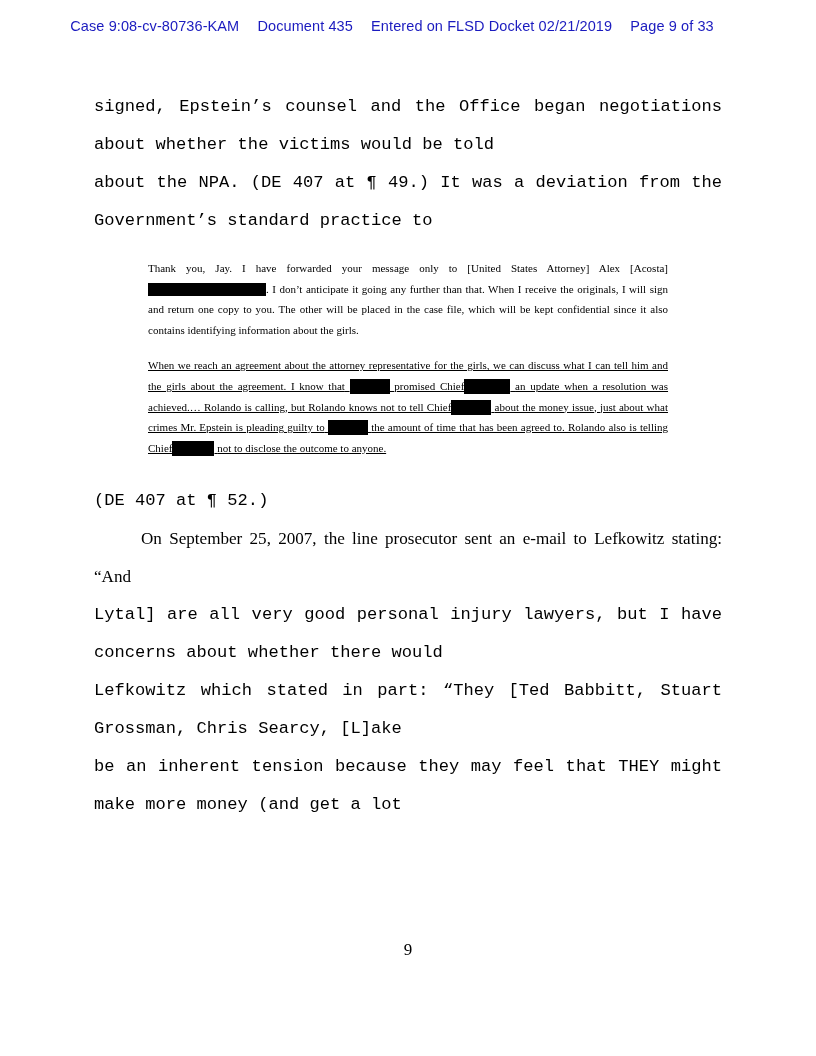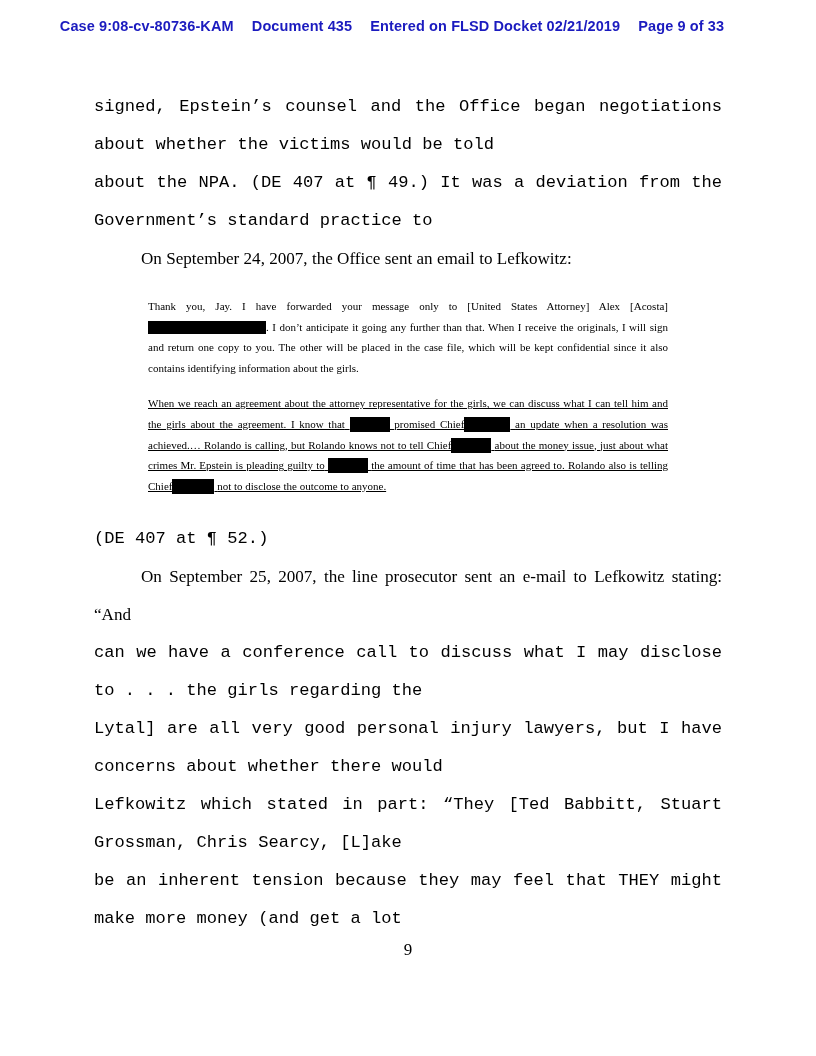--- a/index.html
+++ b/index.html
@@ -25,21 +25,20 @@
     position: absolute;
     top: 18px;
     left: 0;
     width: 784px;
     text-align: center;
     font-family: "Liberation Sans", sans-serif;
     font-size: 14.5px;
     color: #1b1bbf;
     white-space: nowrap;
     letter-spacing: 0.1px;
-    font-weight: bold;
   }
   .court-header span {
     margin: 0 7px;
   }
   .body-area {
     position: absolute;
     top: 88px;
     left: 94px;
     width: 628px;
   }
@@ -112,35 +111,33 @@
     <span>Document 435</span>
     <span>Entered on FLSD Docket 02/21/2019</span>
     <span>Page 9 of 33</span>
   </div>
 
   <div class="body-area">
 
     <p class="body-line">signed, Epstein’s counsel and the Office began negotiations about whether the victims would be told</p>
     <p class="body-line">about the NPA. (DE 407 at ¶ 49.)  It was a deviation from the Government’s standard practice to</p>
 
-    <p class="para nojustify"><span class="indent"></span><span>On September 24, 2007, the Office sent an email to Lefkowitz:</span></p>
 
     <div class="spacer-sm"></div>
 
     <div class="block-quote">
       <p><span>Thank you, Jay. I have forwarded your message only to [United States Attorney] Alex [Acosta]</span><span class="redact r-acosta"></span><span>. I don’t anticipate it going any further than that. When I receive the originals, I will sign and return one copy to you. The other will be placed in the case file, which will be kept confidential since it also contains identifying information about the girls.</span></p>
       <p><span>When we reach an agreement about the attorney representative for the girls, we can discuss what I can tell him and the girls about the agreement. I know that</span> <span class="redact r-that"></span> <span>promised Chief</span><span class="redact r-chief1"></span> <span>an update when a resolution was achieved.… Rolando is calling, but Rolando knows not to tell Chief</span><span class="redact r-chief2"></span> <span>about the money issue, just about what crimes Mr. Epstein is pleading guilty to</span> <span class="redact r-chief2"></span> <span>the amount of time that has been agreed to. Rolando also is telling Chief</span><span class="redact r-chief3"></span> <span>not to disclose the outcome to anyone.</span></p>
     </div>
 
     <div class="spacer-md"></div>
 
     <p class="body-line nojustify">(DE 407 at ¶ 52.)</p>
 
     <p class="para"><span class="indent"></span><span>On September 25, 2007, the line prosecutor sent an e-mail to Lefkowitz stating: “And</span></p>
-    <p class="body-line">can we have a conference call to discuss what I may disclose to . . . the girls regarding the</p>
     <p class="body-line">Lytal] are all very good personal injury lawyers, but I have concerns about whether there would</p>
     <p class="body-line">Lefkowitz which stated in part: “They [Ted Babbitt, Stuart Grossman, Chris Searcy, [L]ake</p>
     <p class="body-line">be an inherent tension because they may feel that THEY might make more money (and get a lot</p>
 
   </div>
 
   <div class="page-number">9</div>
 
 </div>
 

